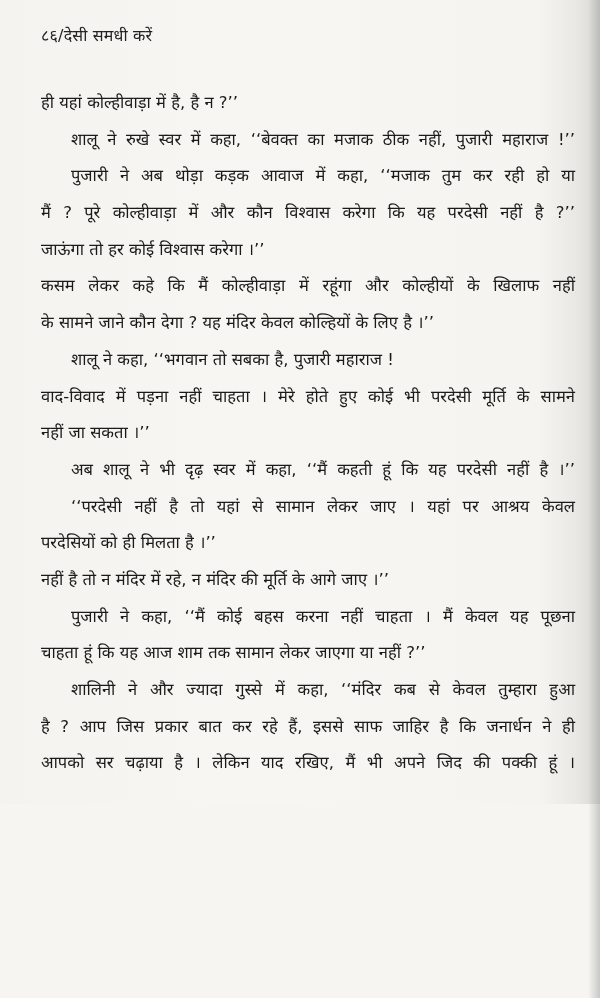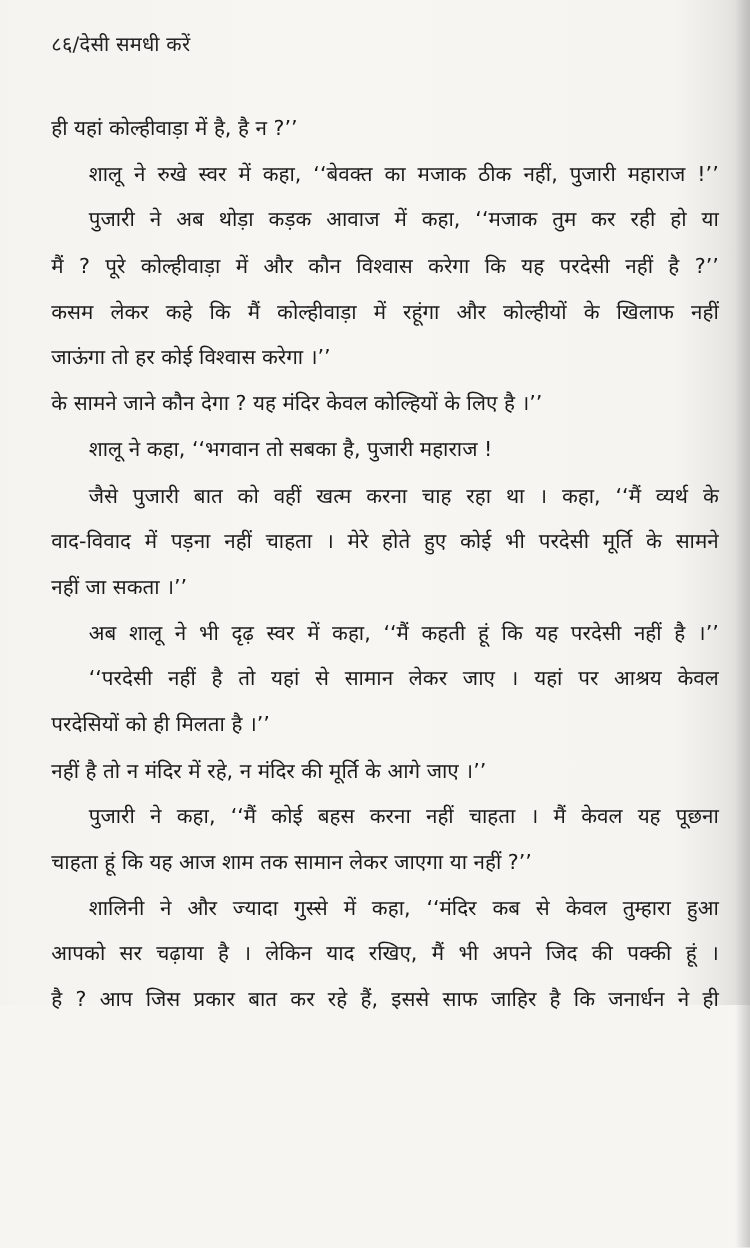--- a/index.html
+++ b/index.html
@@ -64,30 +64,29 @@
 <div class="page">
   <div class="edge-shadow"></div>
 
   <div class="running-head">८६/देसी समधी करें</div>
 
   <div class="body-text">
     <span class="line last">ही यहां कोल्हीवाड़ा में है, है न ?’’</span>
     <span class="line indent">शालू ने रुखे स्वर में कहा, ‘‘बेवक्त का मजाक ठीक नहीं, पुजारी महाराज !’’</span>
     <span class="line indent">पुजारी ने अब थोड़ा कड़क आवाज में कहा, ‘‘मजाक तुम कर रही हो या</span>
     <span class="line">मैं ? पूरे कोल्हीवाड़ा में और कौन विश्वास करेगा कि यह परदेसी नहीं है ?’’</span>
+    <span class="line last">जाऊंगा तो हर कोई विश्वास करेगा ।’’</span>
     <span class="line">कसम लेकर कहे कि मैं कोल्हीवाड़ा में रहूंगा और कोल्हीयों के खिलाफ नहीं</span>
-    <span class="line last">जाऊंगा तो हर कोई विश्वास करेगा ।’’</span>
     <span class="line last">के सामने जाने कौन देगा ? यह मंदिर केवल कोल्हियों के लिए है ।’’</span>
     <span class="line indent last">शालू ने कहा, ‘‘भगवान तो सबका है, पुजारी महाराज !</span>
-    <span class="line indent">जैसे पुजारी बात को वहीं खत्म करना चाह रहा था । कहा, ‘‘मैं व्यर्थ के</span>
     <span class="line">वाद-विवाद में पड़ना नहीं चाहता । मेरे होते हुए कोई भी परदेसी मूर्ति के सामने</span>
     <span class="line last">नहीं जा सकता ।’’</span>
     <span class="line indent">अब शालू ने भी दृढ़ स्वर में कहा, ‘‘मैं कहती हूं कि यह परदेसी नहीं है ।’’</span>
     <span class="line indent">‘‘परदेसी नहीं है तो यहां से सामान लेकर जाए । यहां पर आश्रय केवल</span>
     <span class="line last">परदेसियों को ही मिलता है ।’’</span>
     <span class="line last">नहीं है तो न मंदिर में रहे, न मंदिर की मूर्ति के आगे जाए ।’’</span>
     <span class="line indent">पुजारी ने कहा, ‘‘मैं कोई बहस करना नहीं चाहता । मैं केवल यह पूछना</span>
     <span class="line last">चाहता हूं कि यह आज शाम तक सामान लेकर जाएगा या नहीं ?’’</span>
     <span class="line indent">शालिनी ने और ज्यादा गुस्से में कहा, ‘‘मंदिर कब से केवल तुम्हारा हुआ</span>
+    <span class="line">है ? आप जिस प्रकार बात कर रहे हैं, इससे साफ जाहिर है कि जनार्धन ने ही</span>
     <span class="line">आपको सर चढ़ाया है । लेकिन याद रखिए, मैं भी अपने जिद की पक्की हूं ।</span>
-    <span class="line">है ? आप जिस प्रकार बात कर रहे हैं, इससे साफ जाहिर है कि जनार्धन ने ही</span>
   </div>
 </div>
 
 </body></html>

